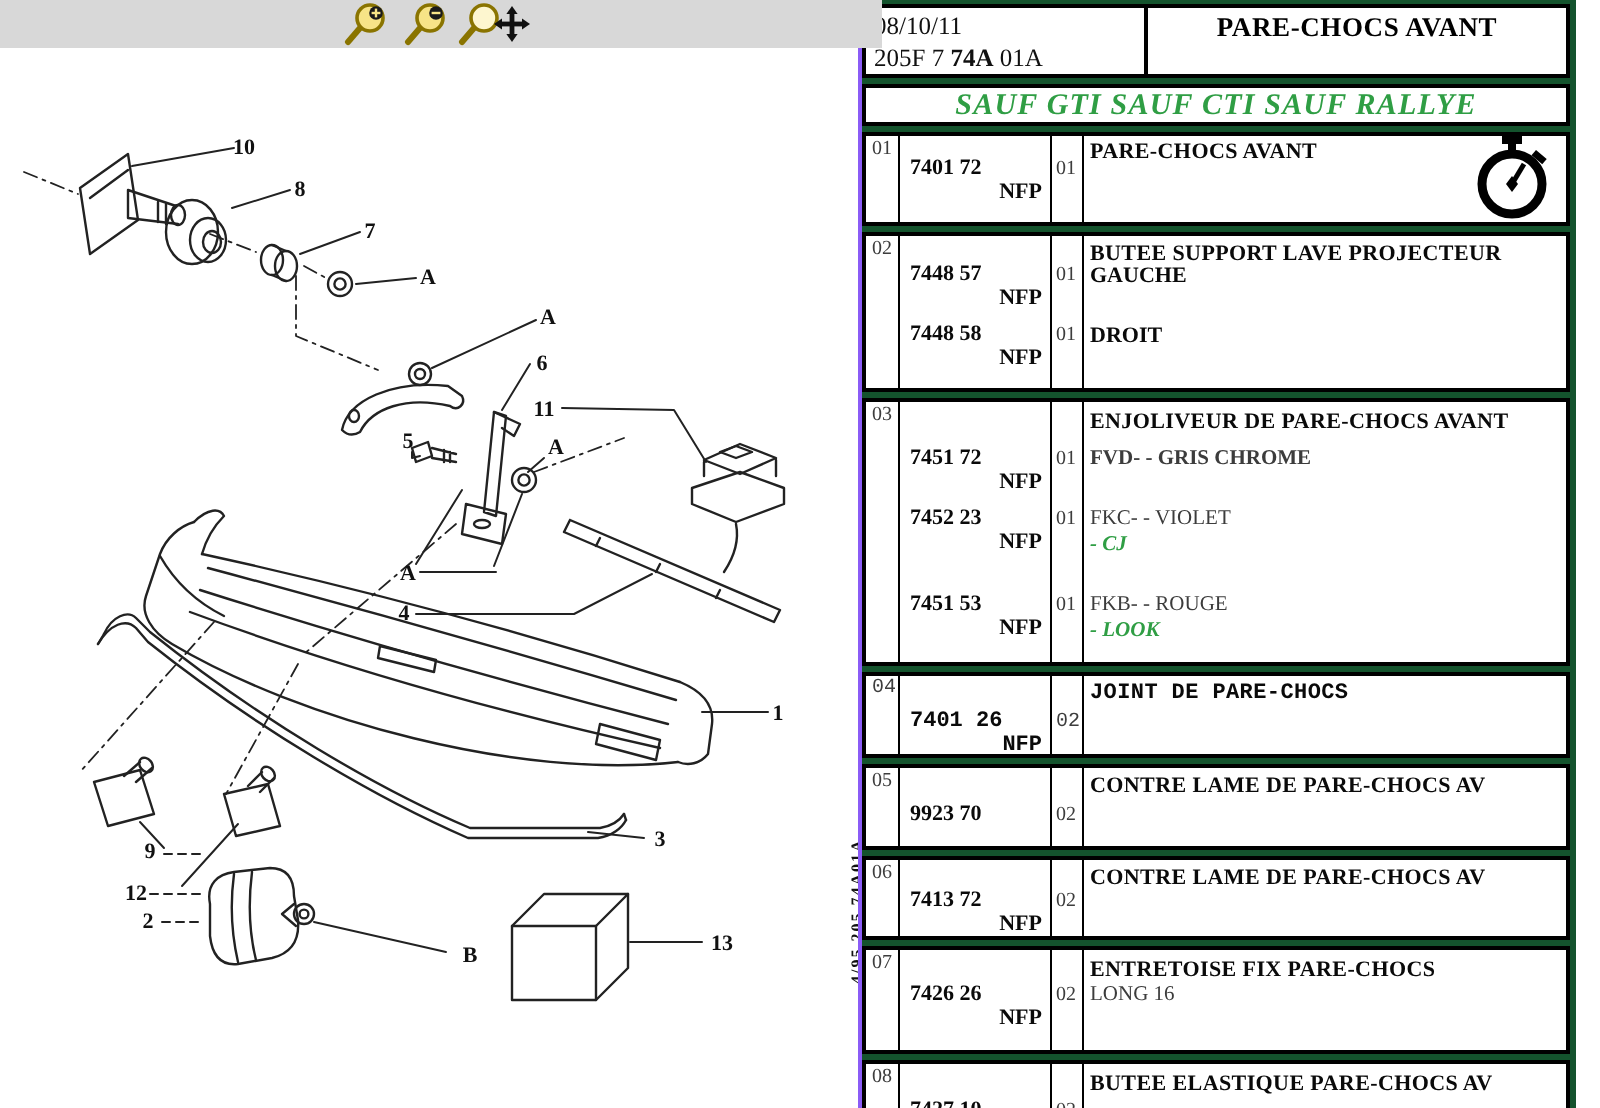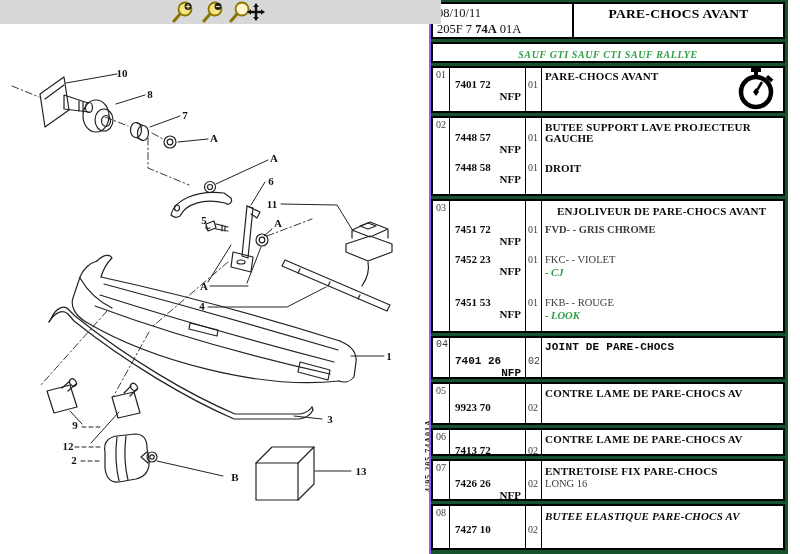--- a/index.html
+++ b/index.html
@@ -27,21 +27,21 @@
   
   #right-panel { position:absolute; left:429px; top:0; width:359px; height:554px;
                  border-left:2px solid #8b5cf6; padding:2px 3px 0 0; background:#14532d; }
   .tbox { border:2px solid #000; background:#fff; position:relative; }
   #header-box { height:37px; display:flex; }
   #header-left { width:141px; border-right:2px solid #000; padding:1px 4px; font-size:12.5px;
                  line-height:16px; color:#111; }
   #header-right { flex:1; text-align:center; padding-top:2px; }
   #doc-title { font-size:13.5px; font-weight:bold; color:#000; letter-spacing:0.3px; }
   #subtitle-box { height:21px; margin-top:3px; text-align:center; }
-  #subtitle { font-size:10px; font-style:italic; font-weight:bold; letter-spacing:0.6px; }
+  #subtitle { font-size:15px; font-style:italic; font-weight:bold; letter-spacing:0.6px; }
   #rows { margin-top:3px; }
   .row { margin-bottom:3px; position:relative; overflow:hidden; }
   .col-line { position:absolute; top:0; bottom:0; border-left:1.5px solid #000; }
   .cell-text { position:absolute; white-space:nowrap; }
   .idx, .qty { font-size:10px; color:#3d3d3d; }
   .ref, .nfp { font-size:11px; font-weight:bold; color:#0a0a0a; }
   .desc-title { font-size:11px; font-weight:bold; color:#0a0a0a; letter-spacing:0.2px; }
   .desc-sub { font-size:10.5px; color:#3c3c3c; }
   .desc-sub.boldline { font-weight:bold; color:#0a0a0a; font-size:11px; }
   .note { font-size:10.5px; font-style:italic; font-weight:bold; }
@@ -269,21 +269,21 @@
           <span class="cell-text ref" style="left: 22px; top: 43px;">7448 58</span>
           <span class="cell-text nfp" style="right: 262px; left: auto; top: 55px;">NFP</span>
           <span class="cell-text qty" style="left: 95px; top: 44px;">01</span>
           <span class="cell-text desc-sub boldline" style="left: 112px; top: 44px;">DROIT</span>
         </div>
         <div class="row tbox" style="height: 134px;">
           <div class="col-line" style="left: 16px;"></div>
           <div class="col-line" style="left: 92px;"></div>
           <div class="col-line" style="left: 108px;"></div>
           <span class="cell-text idx" style="left: 3px; top: 1px;">03</span>
-          <span class="cell-text desc-title" style="left: 112px; top: 4px; margin-left: 12px;">ENJOLIVEUR DE PARE-CHOCS AVANT</span>
+          <span class="cell-text desc-title" style="left: 112px; top: 4px;">ENJOLIVEUR DE PARE-CHOCS AVANT</span>
           <span class="cell-text ref" style="left: 22px; top: 22px;">7451 72</span>
           <span class="cell-text nfp" style="right: 262px; left: auto; top: 34px;">NFP</span>
           <span class="cell-text qty" style="left: 95px; top: 23px;">01</span>
           <span class="cell-text desc-sub" style="left: 112px; top: 23px; font-weight: bold;">FVD- - GRIS CHROME</span>
           <span class="cell-text ref" style="left: 22px; top: 52px;">7452 23</span>
           <span class="cell-text nfp" style="right: 262px; left: auto; top: 64px;">NFP</span>
           <span class="cell-text qty" style="left: 95px; top: 53px;">01</span>
           <span class="cell-text desc-sub" style="left: 112px; top: 53px;">FKC- - VIOLET</span>
           <span class="cell-text note" style="color: rgb(47, 158, 68); left: 112px; top: 66px;">- CJ</span>
           <span class="cell-text ref" style="left: 22px; top: 95px;">7451 53</span>
@@ -304,45 +304,45 @@
         </div>
         <div class="row tbox" style="height: 43px;">
           <div class="col-line" style="left: 16px;"></div>
           <div class="col-line" style="left: 92px;"></div>
           <div class="col-line" style="left: 108px;"></div>
           <span class="cell-text idx" style="left: 3px; top: 1px;">05</span>
           <span class="cell-text desc-title" style="left: 112px; top: 3px;">CONTRE LAME DE PARE-CHOCS AV</span>
           <span class="cell-text ref" style="left: 22px; top: 17px;">9923 70</span>
           <span class="cell-text qty" style="left: 95px; top: 18px;">02</span>
         </div>
-        <div class="row tbox" style="height: 28px;">
+        <div class="row tbox" style="height: 42px;">
           <div class="col-line" style="left: 16px;"></div>
           <div class="col-line" style="left: 92px;"></div>
           <div class="col-line" style="left: 108px;"></div>
           <span class="cell-text idx" style="left: 3px; top: 1px;">06</span>
           <span class="cell-text desc-title" style="left: 112px; top: 3px;">CONTRE LAME DE PARE-CHOCS AV</span>
           <span class="cell-text ref" style="left: 22px; top: 14px;">7413 72</span>
           <span class="cell-text nfp" style="right: 262px; left: auto; top: 26px;">NFP</span>
           <span class="cell-text qty" style="left: 95px; top: 15px;">02</span>
         </div>
-        <div class="row tbox" style="height: 42px;">
+        <div class="row tbox" style="height: 54px;">
           <div class="col-line" style="left: 16px;"></div>
           <div class="col-line" style="left: 92px;"></div>
           <div class="col-line" style="left: 108px;"></div>
           <span class="cell-text idx" style="left: 3px; top: 1px;">07</span>
           <span class="cell-text desc-title" style="left: 112px; top: 4px;">ENTRETOISE FIX PARE-CHOCS</span>
           <span class="cell-text ref" style="left: 22px; top: 16px;">7426 26</span>
           <span class="cell-text nfp" style="right: 262px; left: auto; top: 28px;">NFP</span>
           <span class="cell-text qty" style="left: 95px; top: 17px;">02</span>
           <span class="cell-text desc-sub" style="left: 112px; top: 17px;">LONG 16</span>
         </div>
         <div class="row tbox" style="height: 46px;">
           <div class="col-line" style="left: 16px;"></div>
           <div class="col-line" style="left: 92px;"></div>
           <div class="col-line" style="left: 108px;"></div>
           <span class="cell-text idx" style="left: 3px; top: 1px;">08</span>
-          <span class="cell-text desc-title" style="left: 112px; top: 4px; font-style: italic;">BUTEE ELASTIQUE PARE-CHOCS AV</span>
+          <span class="cell-text desc-title" style="left: 112px; top: 4px;">BUTEE ELASTIQUE PARE-CHOCS AV</span>
           <span class="cell-text ref" style="left: 22px; top: 17px;">7427 10</span>
           <span class="cell-text qty" style="left: 95px; top: 18px;">02</span>
         </div>
       </div>
   </div>
 </div>
 
 </body></html>

